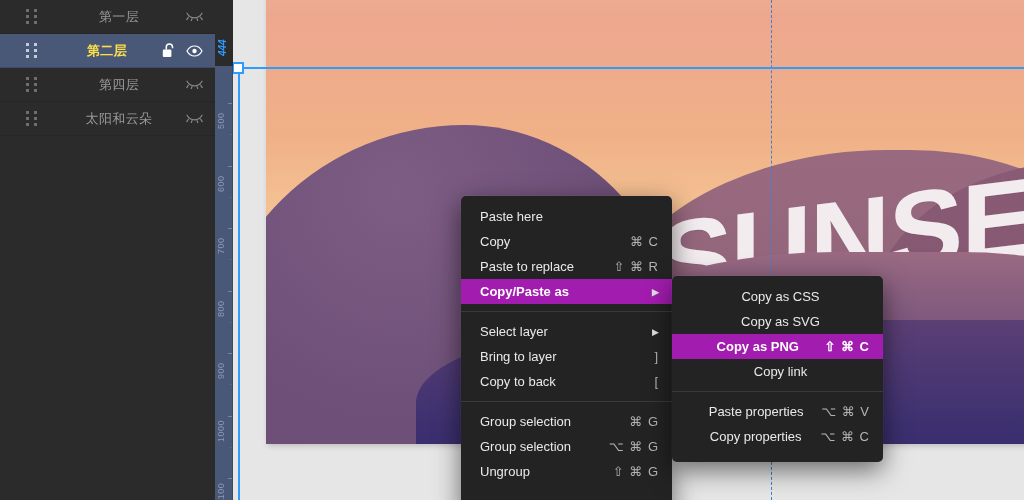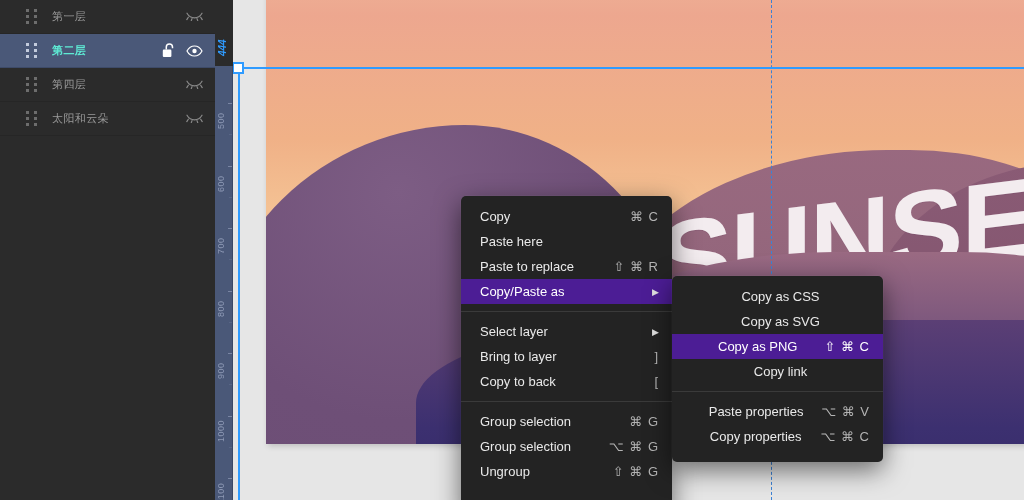--- a/index.html
+++ b/index.html
@@ -22,23 +22,23 @@
     border-bottom:1px solid #262626;
   }
   .layer-row.selected{ background:#4a5878; border-bottom:1px solid #3d4a68; }
 
   .grip{ width:11px; height:15px; flex:0 0 11px; margin-right:15px;
         display:grid; grid-template-columns:3px 3px; grid-template-rows:3px 3px 3px;
         gap:3px 5px; }
   .grip i{ display:block; width:3px; height:3px; background:#6d6d6d; }
   .layer-row.selected .grip i{ background:#c3cbdd; }
 
-  .layer-name{ flex:1 1 auto; font-size:11px; color:#9a9a9a; letter-spacing:.4px;
-               white-space:nowrap; overflow:hidden; }
-  .layer-row.selected .layer-name{ color:#5eead4; font-weight:600; }
+  .layer-name{ flex:1 1 auto; font-size:13px; color:#9a9a9a; letter-spacing:.4px;
+               white-space:nowrap; overflow:hidden;text-align:center; }
+  .layer-row.selected .layer-name{ color:#fde047; font-weight:600; }
 
   .layer-icons{ display:flex; align-items:center; gap:11px; }
   .ic{ display:block; }
   .ic svg{ display:block; }
 
   
   #ruler{
     position:absolute; left:215px; top:0; width:18px; height:500px;
     background:#4a5878; z-index:28; overflow:hidden;
     border-right:1px solid #3c4864;
@@ -143,21 +143,21 @@
     box-shadow:0 8px 26px rgba(0,0,0,.55), 0 0 0 .5px rgba(255,255,255,.07);
   }
   #ctx-main{ left:461px; top:196px; width:211px; height:320px; padding-bottom:0; overflow:hidden;}
   #ctx-sub{ left:672px; top:276px; width:211px; height:186px;text-align:center; }
 
   .mi{
     position:relative; display:flex; align-items:center;
     height:25px; padding:0 13px 0 19px; color:#e9e9e9; font-size:13px;
     white-space:nowrap; cursor:default;
   }
-  .mi.hl{ background:#4c1d95; color:#fff; }
+  .mi.hl{ background:#a21caf; color:#fff;font-weight:bold; }
   .mi-label{ flex:1 1 auto; }
   .mi-short{ flex:0 0 auto; color:#b4b4b4; font-size:13px; letter-spacing:1px;
              font-family:"Liberation Sans", sans-serif; }
   .mi.hl .mi-short{ color:#fff; }
   .mi-arrow{ flex:0 0 auto; width:10px; text-align:right; font-size:9px; color:#e0e0e0; }
   .sep{ height:1px; background:#3a3a3a; margin:7px 0; }
 
   
   #ctx-sub-shadow{
     position:absolute; left:672px; top:456px; width:211px; height:6px;
@@ -290,26 +290,26 @@
             <path d="M1 1.2C3 4.6 5.7 5.8 8.5 5.8S14 4.6 16 1.2" stroke="#8a8a8a" stroke-width="1.2" stroke-linecap="round"></path>
             <path d="M2.3 5.2L0.8 7.6M6 6.6L5.3 8.6M11 6.6L11.7 8.6M14.7 5.2L16.2 7.6" stroke="#8a8a8a" stroke-width="1.2" stroke-linecap="round"></path>
           </svg>
         </span>
       </span>
     </div>
   </div>
 
 <div class="ctx-menu" id="ctx-main">
     <div class="mi">
+      <span class="mi-label">Paste here</span>
+      <span class="mi-short"></span>
+    </div>
+    <div class="mi">
       <span class="mi-label">Copy</span>
       <span class="mi-short">⌘ C</span>
-    </div>
-    <div class="mi">
-      <span class="mi-label">Paste here</span>
-      <span class="mi-short"></span>
     </div>
     <div class="mi">
       <span class="mi-label">Paste to replace</span>
       <span class="mi-short">⇧ ⌘ R</span>
     </div>
     <div class="mi hl">
       <span class="mi-label">Copy/Paste as</span>
       <span class="mi-arrow">▶</span>
     </div>
     <div class="sep"></div>

